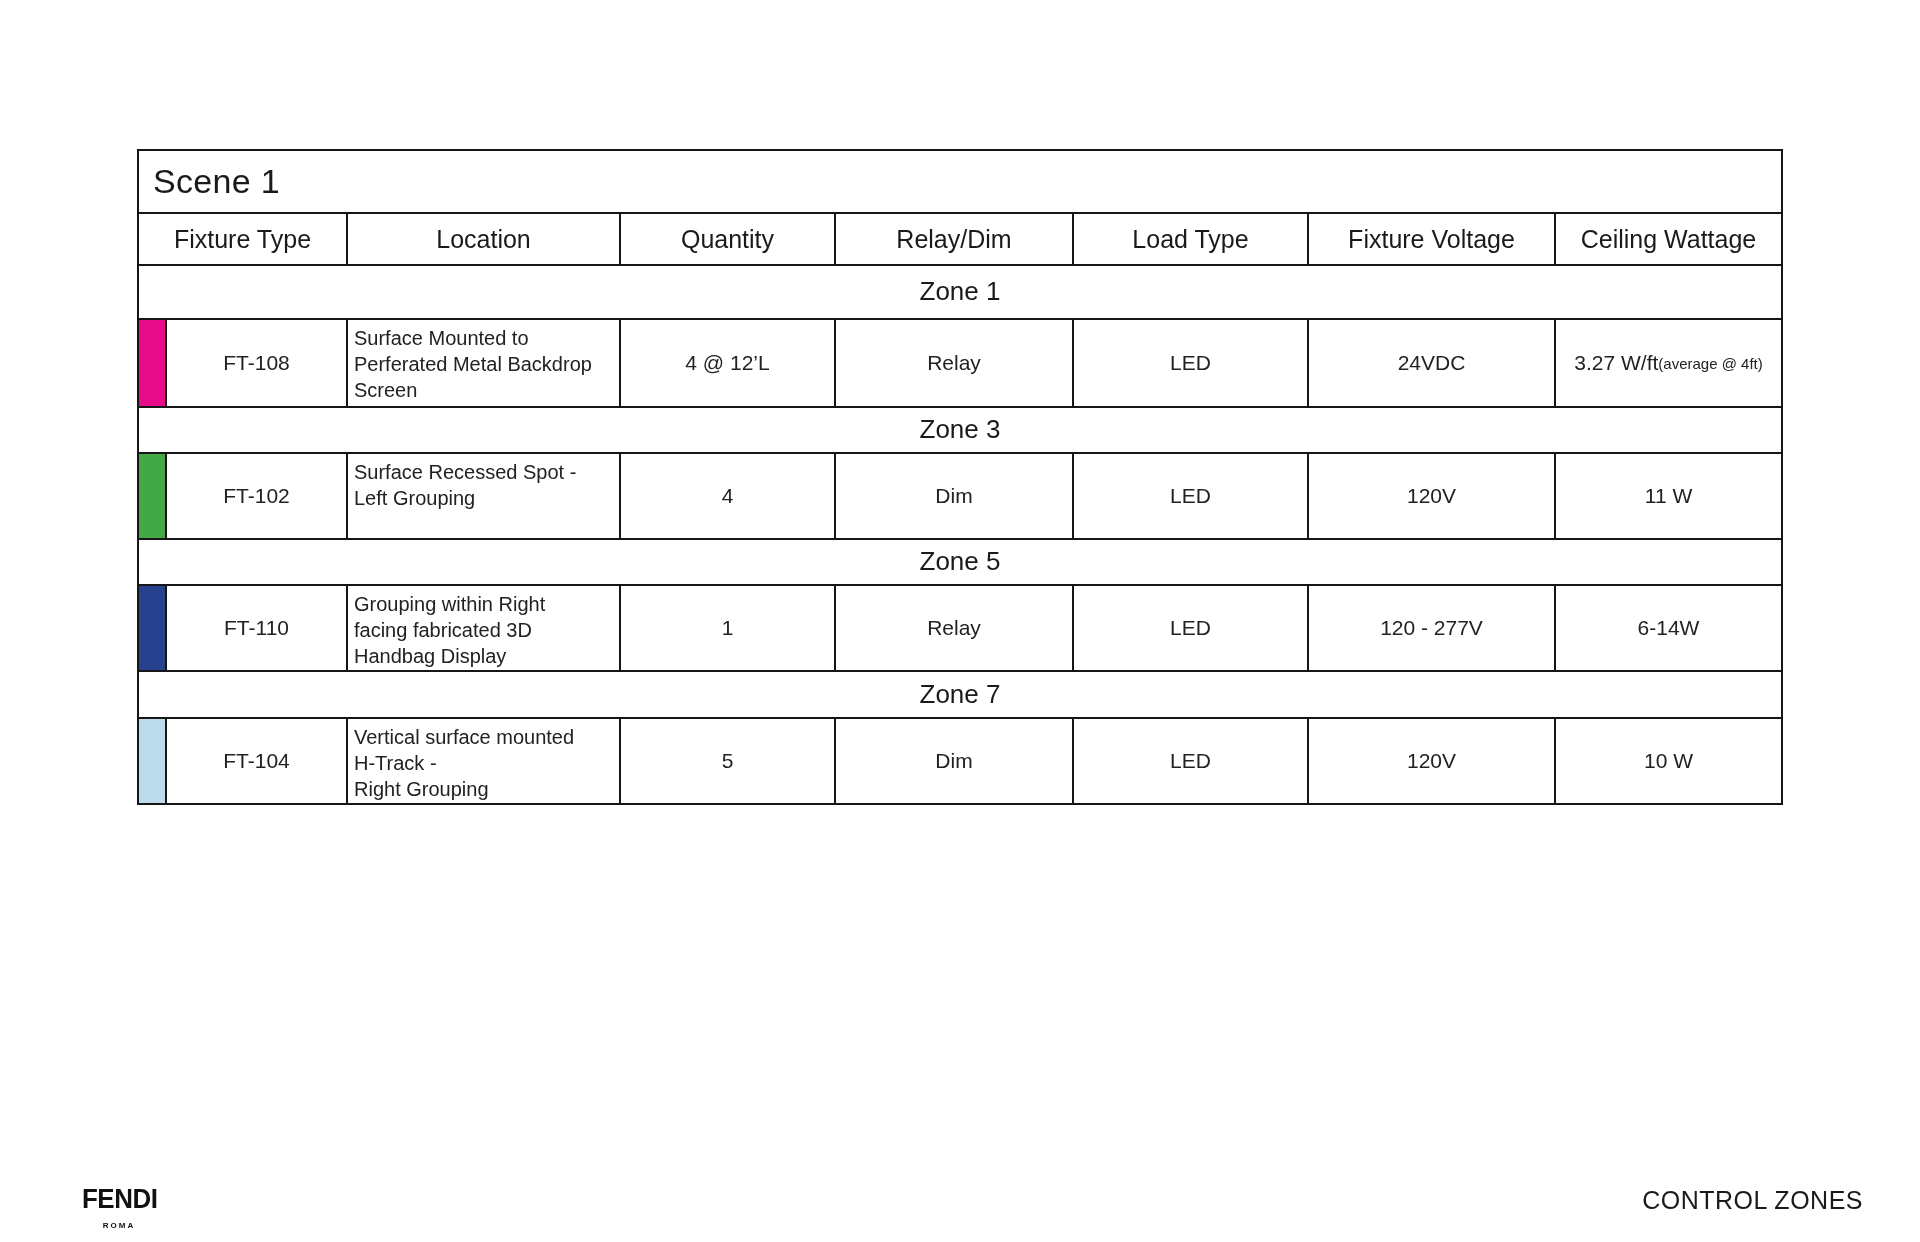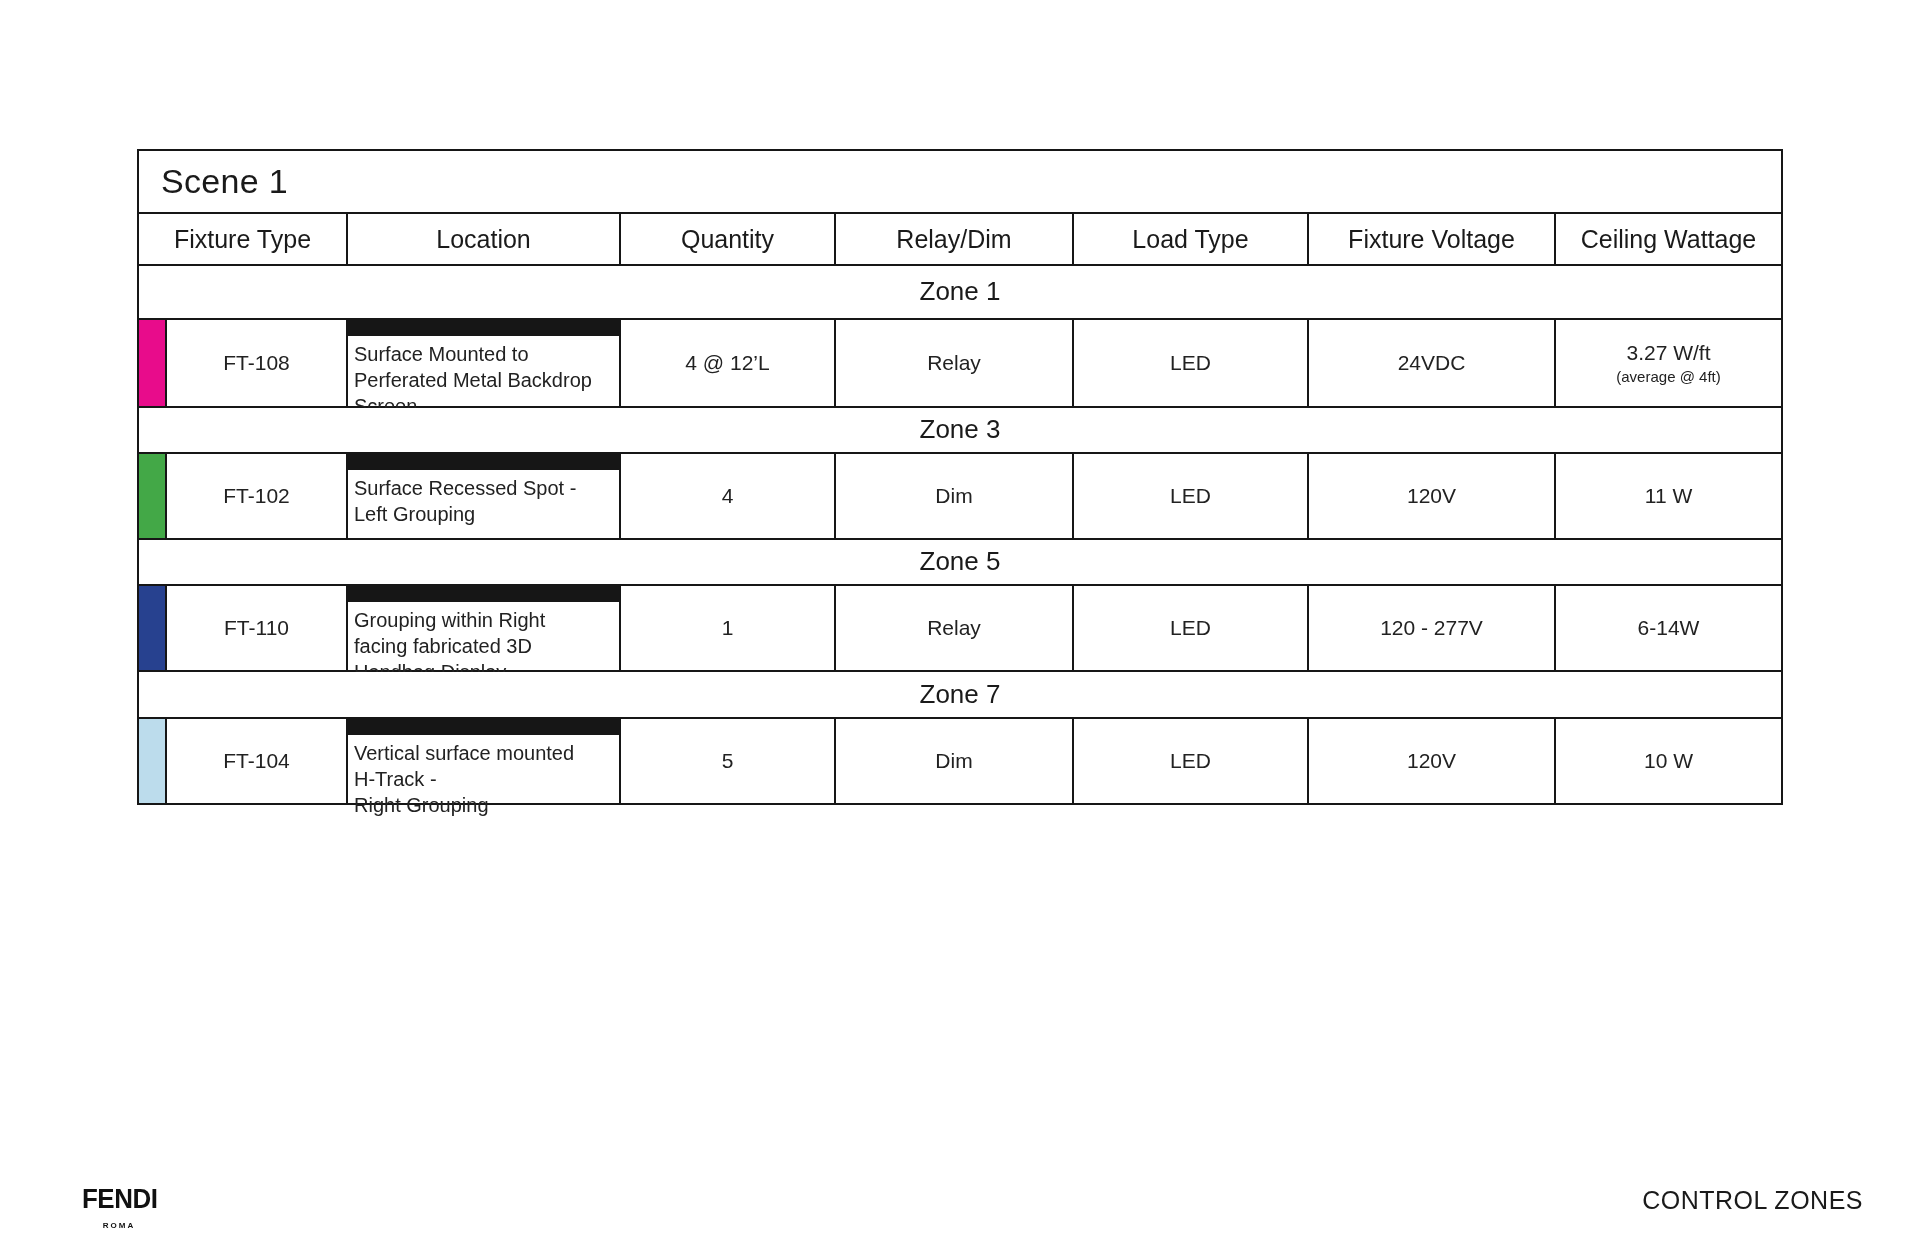--- a/index.html
+++ b/index.html
@@ -35,21 +35,21 @@
     text-align: center;
     font-size: 21px;
     color: #222222;
     line-height: 1.2;
   }
   .span-all { grid-column: 1 / -1; }
   .span-first-two { grid-column: 1 / 3; }
 
   .title-cell {
     justify-content: flex-start;
-    padding-left: 22px;
+    padding-left: 14px;
     font-size: 34px;
     letter-spacing: 0.3px;
     color: #1a1a1a;
   }
   .header-cell {
     font-size: 25px;
     color: #1a1a1a;
   }
   .zone-cell {
     font-size: 26px;
@@ -57,23 +57,22 @@
   }
   .swatch-cell { padding: 0; }
   .loc-cell {
     align-items: flex-start;
     justify-content: flex-start;
     text-align: left;
     padding: 5px 4px 0 6px;
     font-size: 20px;
     line-height: 26px;
     white-space: pre-line;
-    margin-top: 16px;
   }
-  .watt-cell { flex-direction: column; }
+  .watt-cell { flex-direction: row; }
   .watt-note { font-size: 15px; margin-top: 2px; color: #222222; }
 
   
   .brand-logo {
     position: absolute;
     left: 82px;
     top: 1186px;
     width: 72px;
     text-align: center;
     color: #111111;

